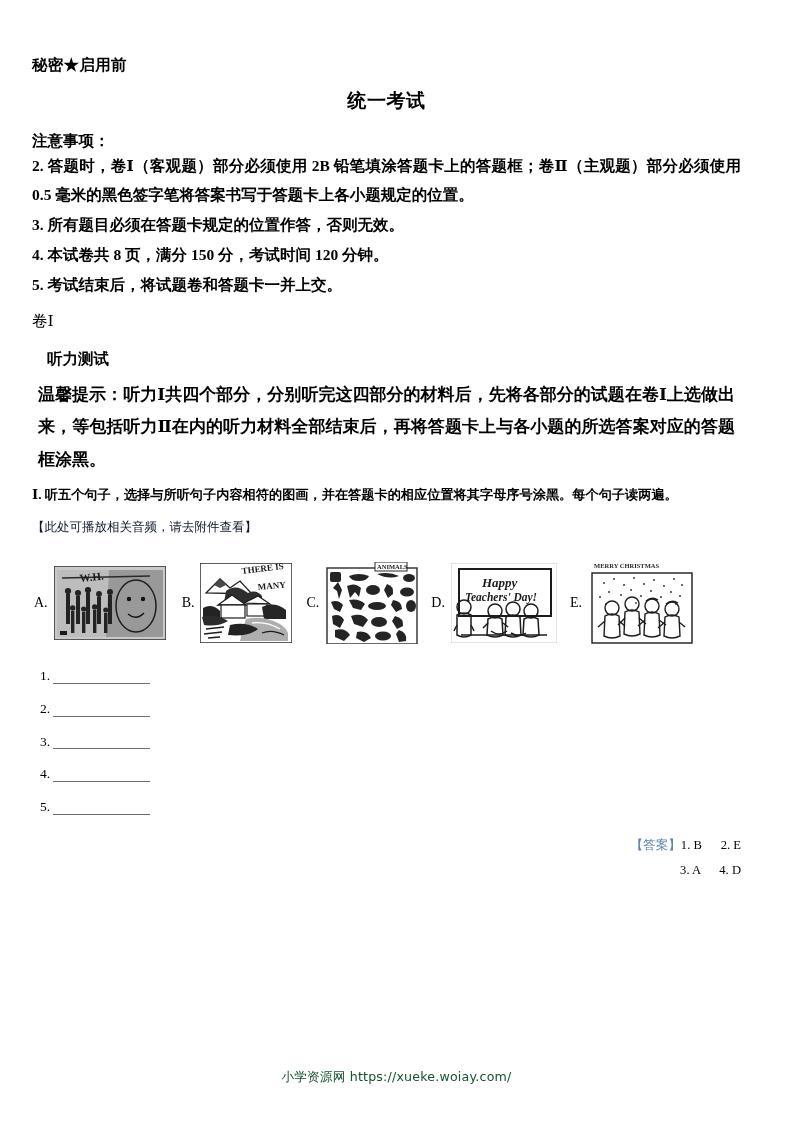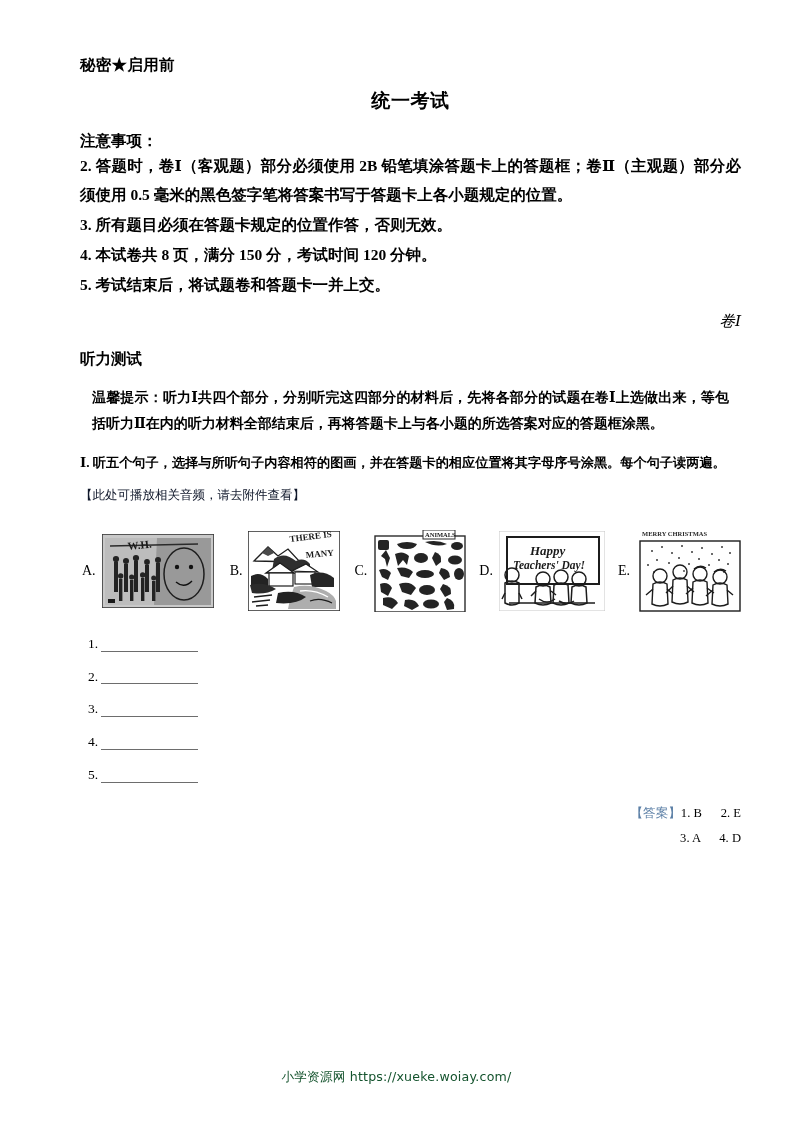--- a/index.html
+++ b/index.html
@@ -13,21 +13,21 @@
     color: #000000;
     position: relative;
     overflow: hidden;
   }
 
   .page {
     position: absolute;
     left: 0; top: 0;
     width: 793px;
     height: 1122px;
-    padding: 56px 52px 0 80px;
+    padding: 56px 52px 0 32px;
   }
 
   
   .secret-line {
     font-size: 15.5px;
     font-weight: bold;
     letter-spacing: 0.3px;
     line-height: 1.2;
     margin: 0 0 14px 0;
   }
@@ -66,38 +66,37 @@
     font-size: 15.5px;
     font-weight: bold;
     line-height: 1.92;
     margin: 0;
     text-align: justify;
     text-justify: inter-ideograph;
   }
 
   
   .juan-heading {
-    text-align: right;
+    text-align: left;
     font-size: 15.5px;
     font-weight: normal;
     margin: 10px 0 12px 0;
     line-height: 1.6;
-    font-style: italic;
   }
   .section-head {
     font-size: 15.5px;
     font-weight: bold;
-    margin: 6px 0 0 0;
+    margin: 6px 0 0 15px;
     line-height: 1.7;
   }
   .tip-para {
-    font-size: 14px;
+    font-size: 17px;
     font-weight: bold;
     line-height: 1.92;
-    margin: 12px;
+    margin: 6px;
     text-align: justify;
     text-justify: inter-ideograph;
   }
   .part-head {
     font-size: 15.5px;
     font-weight: bold;
     margin: 4px 0 0 0;
     line-height: 1.8;
   }
   .part-instr {

